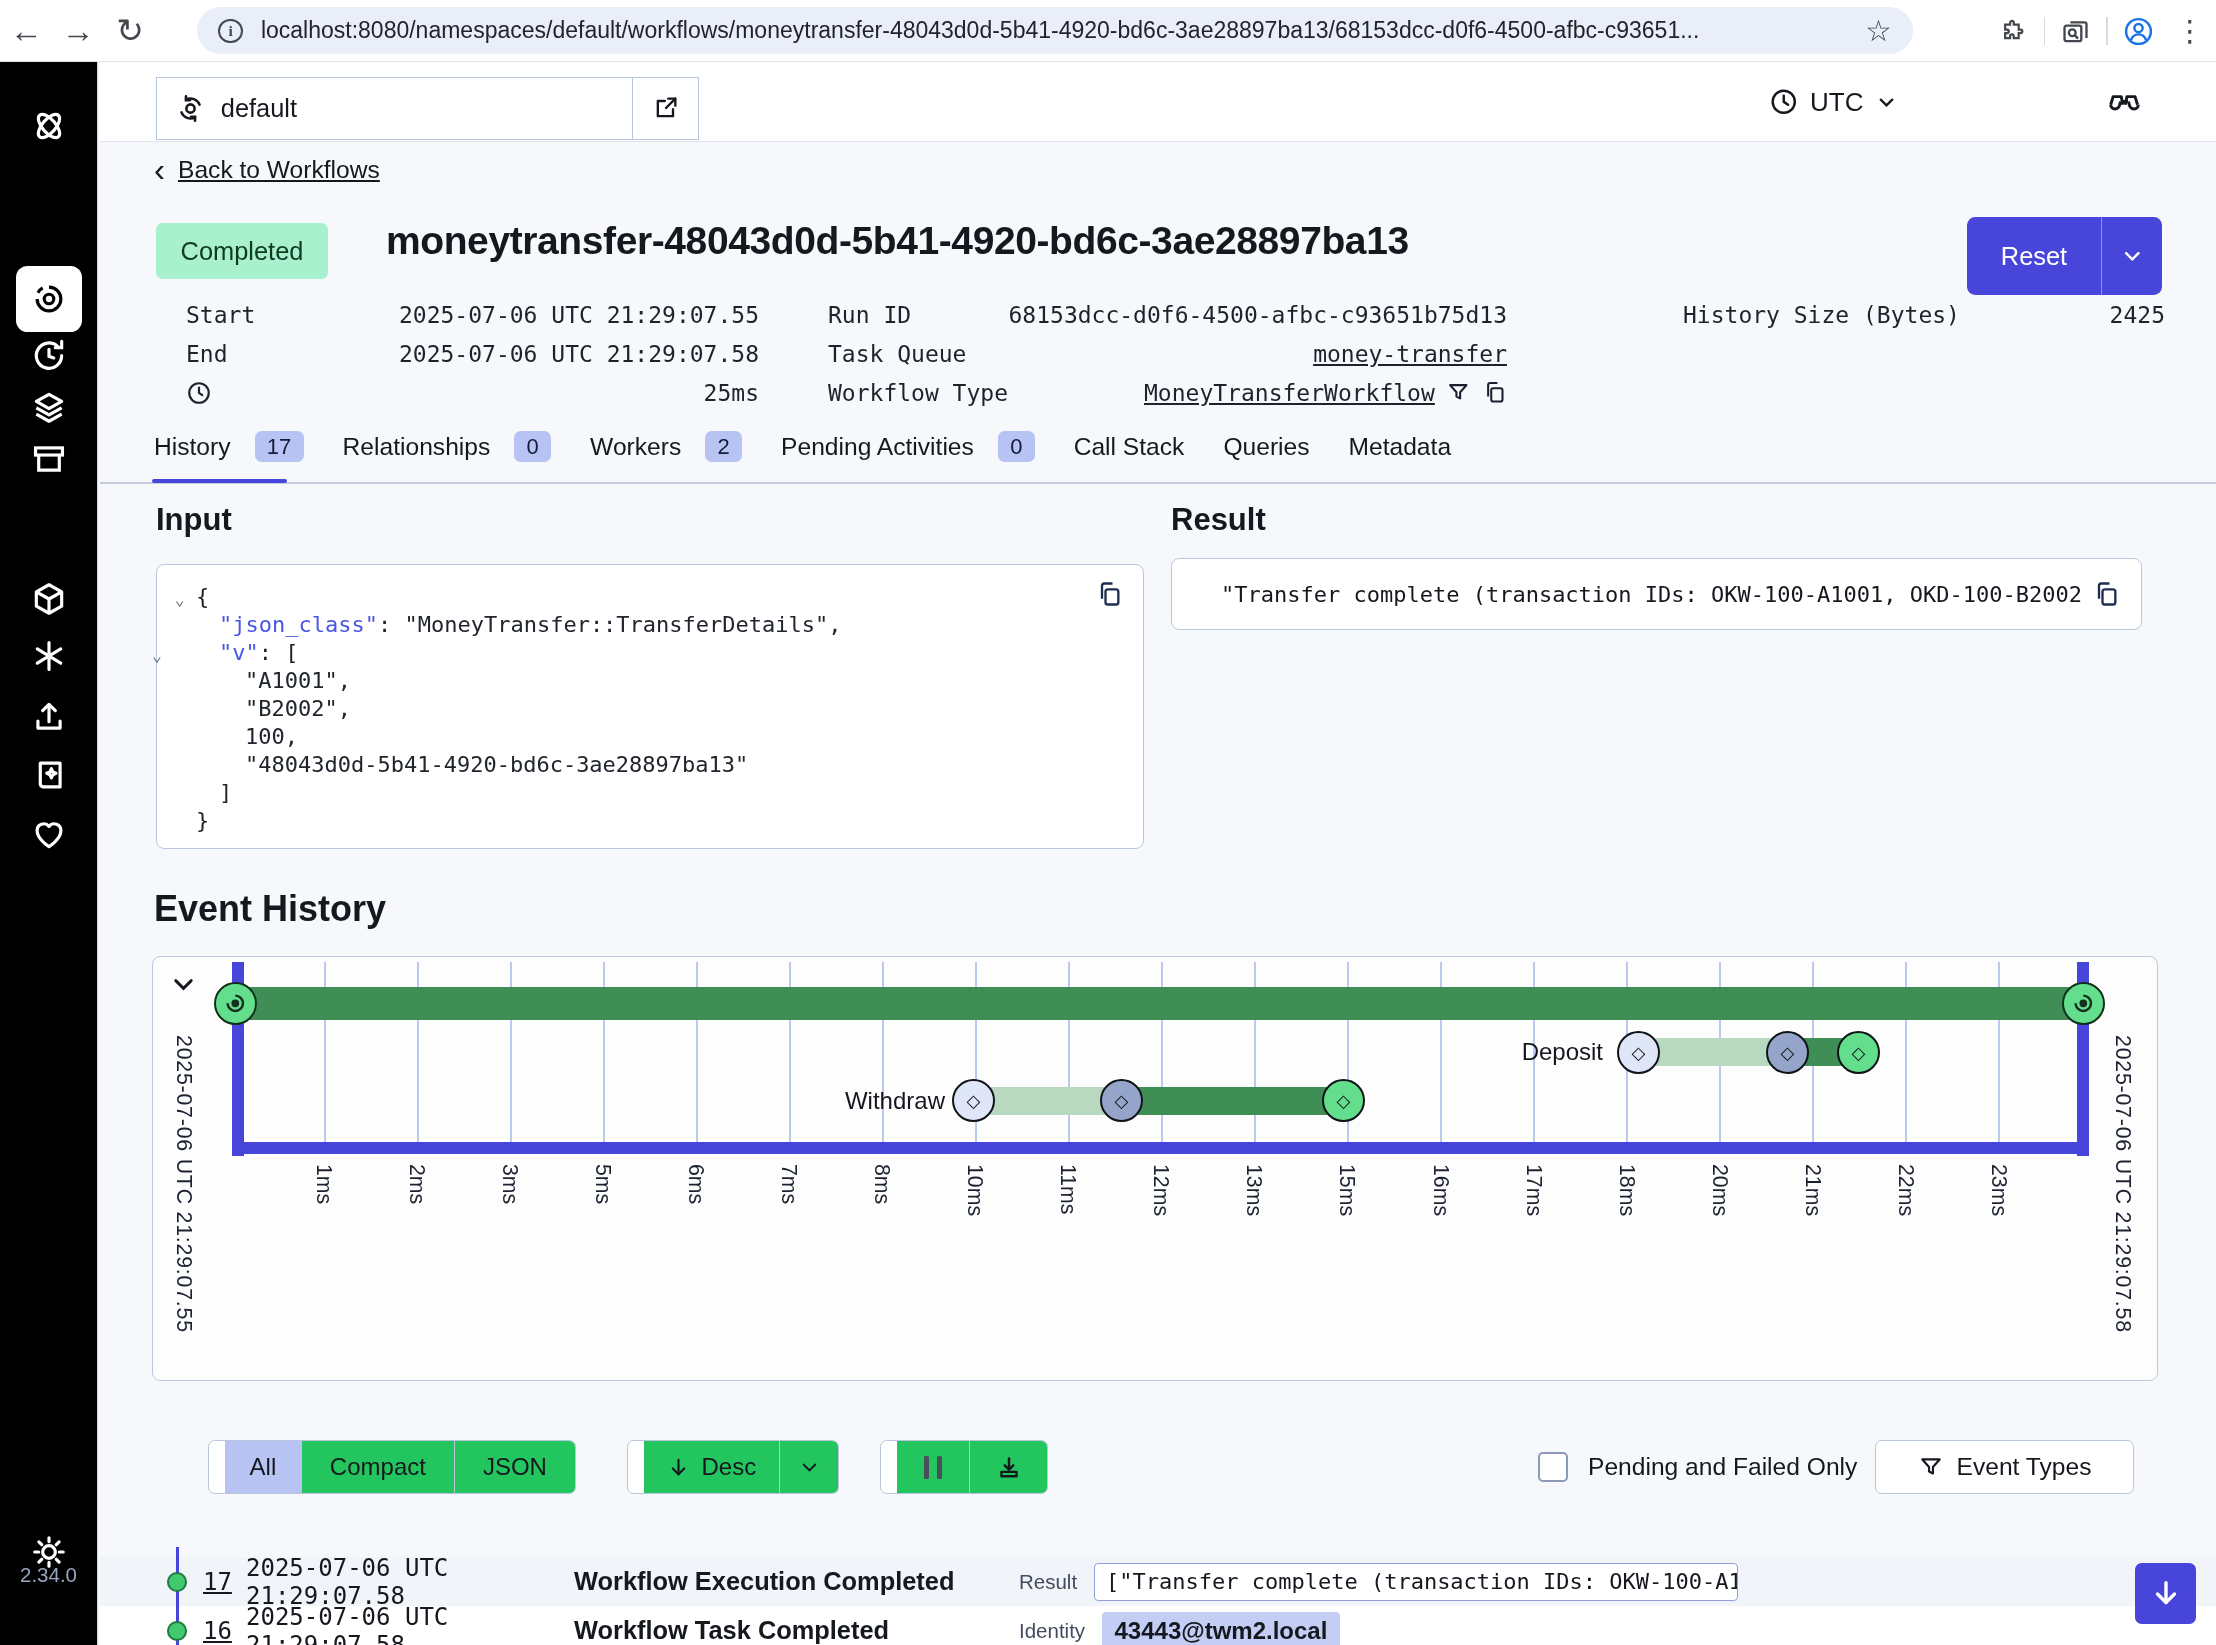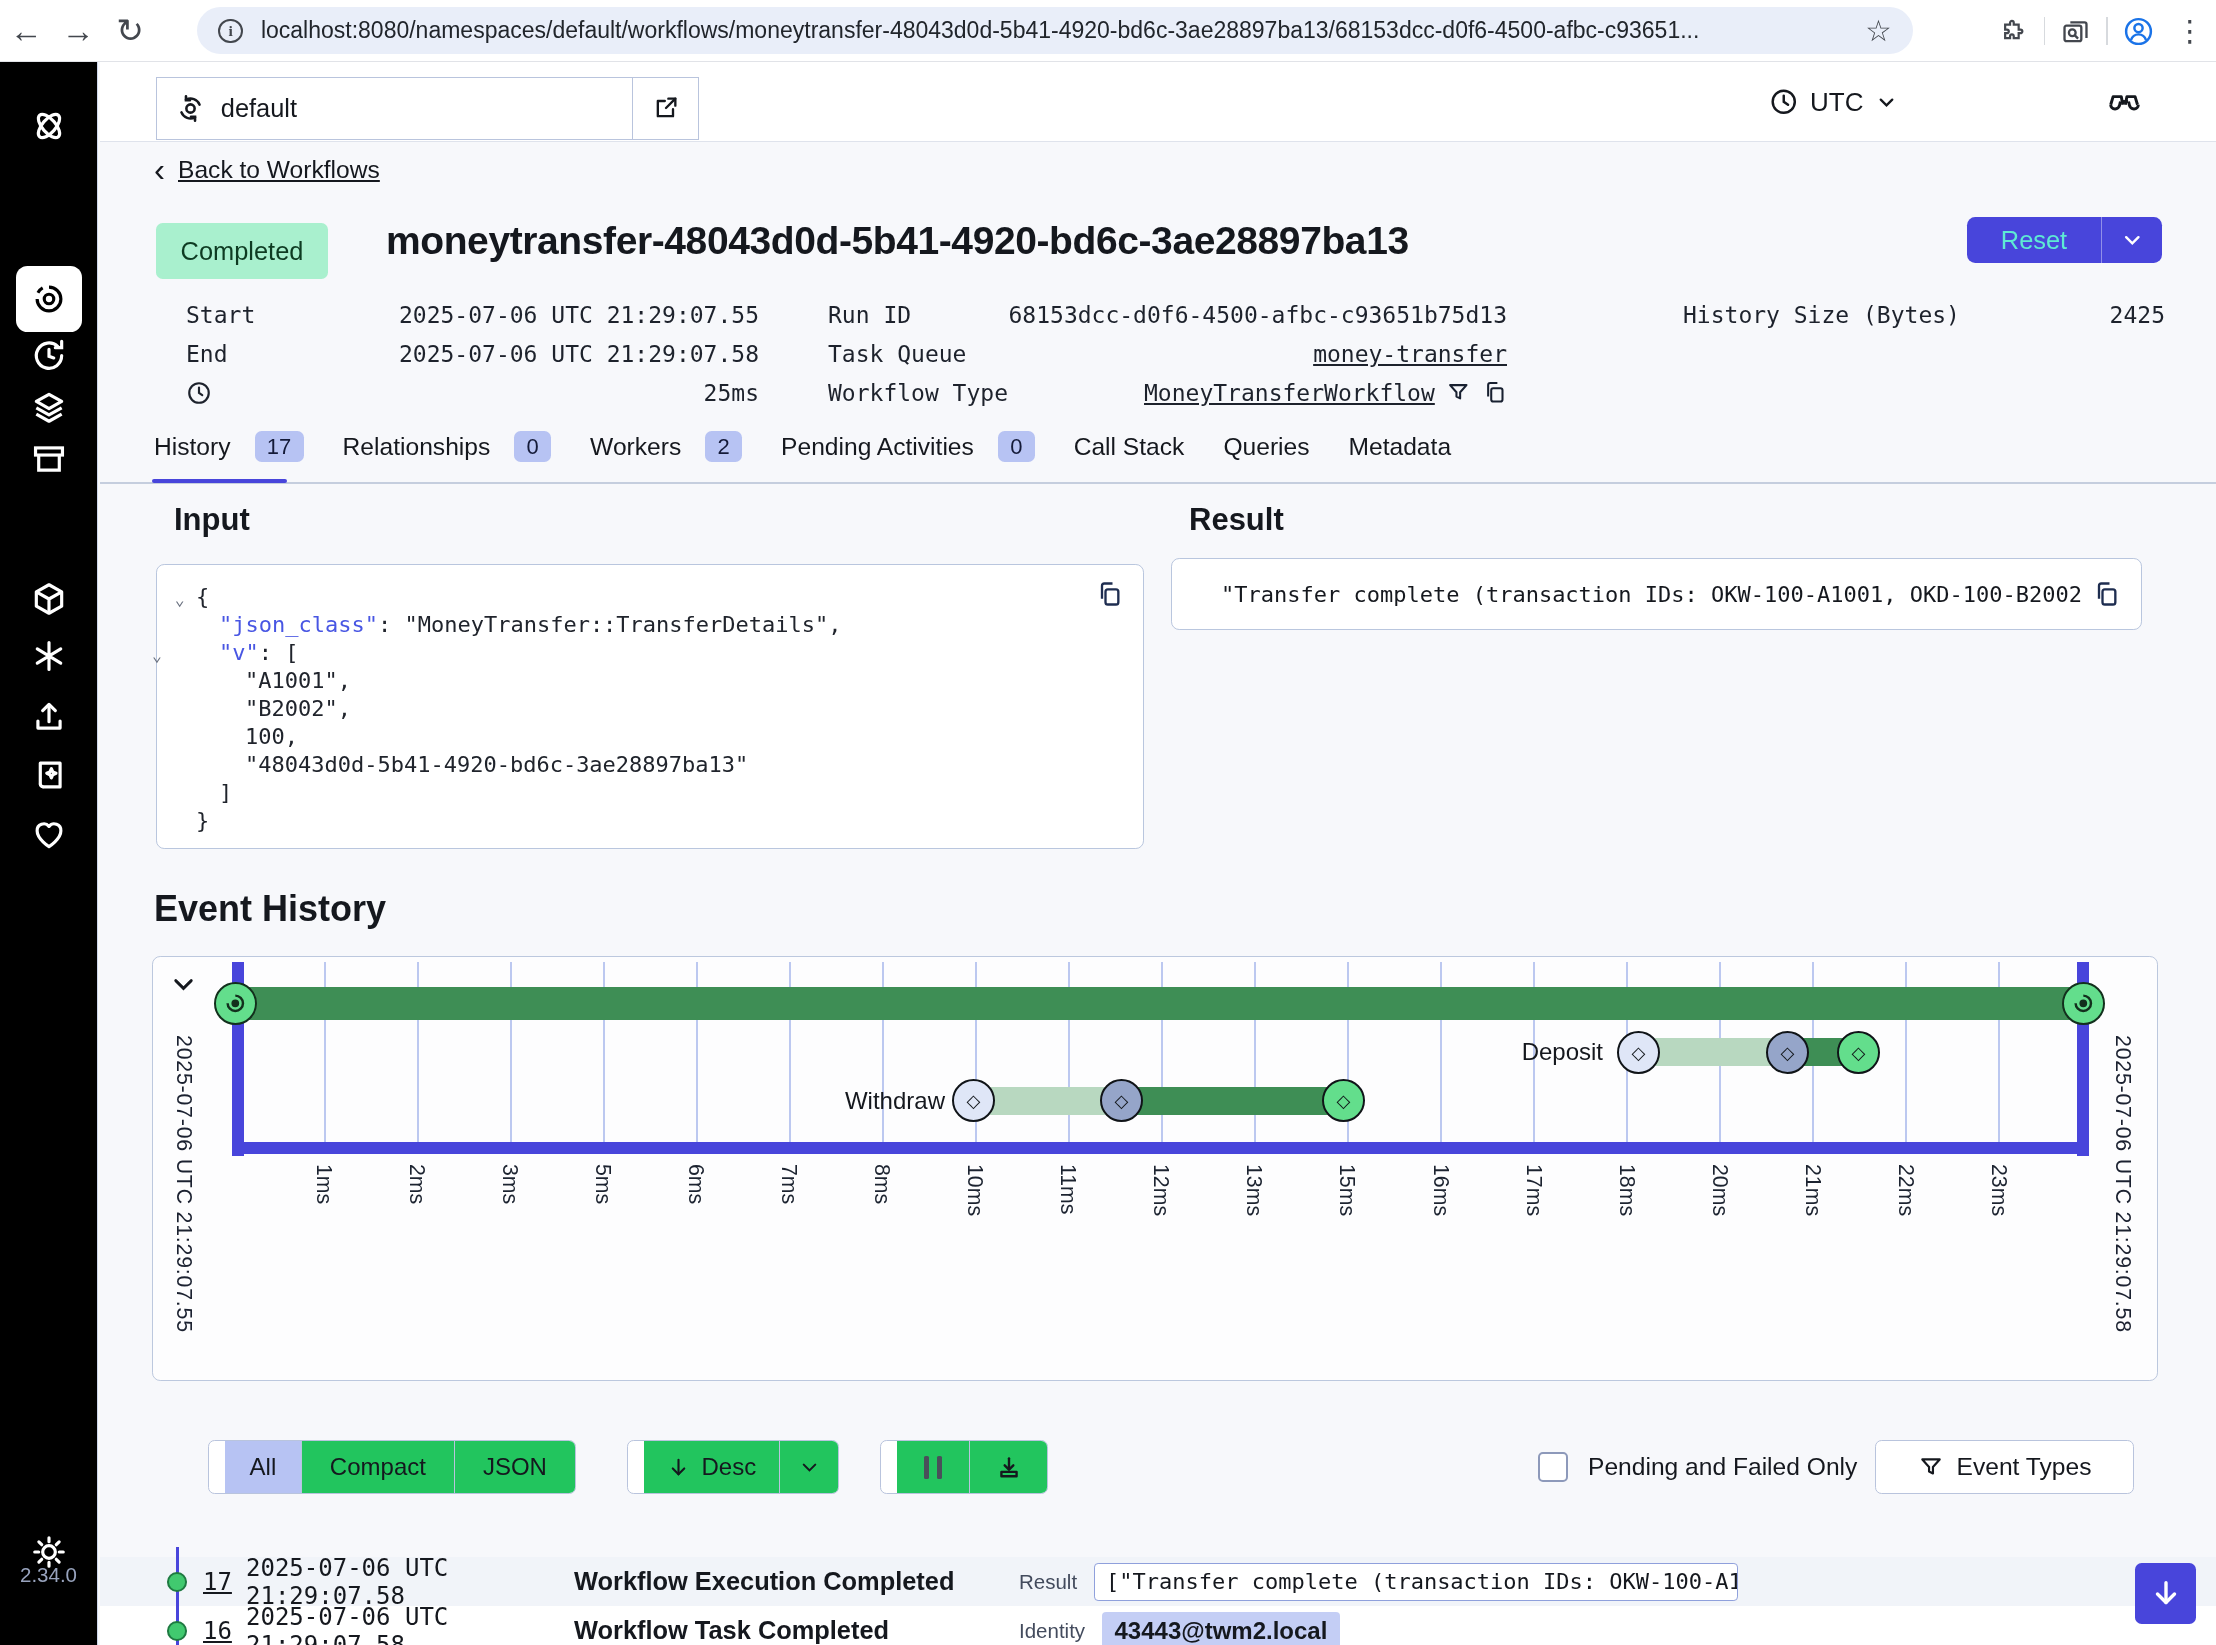--- a/index.html
+++ b/index.html
@@ -50,41 +50,41 @@
     font-size:24.6px; color:#15181e; cursor:pointer; }
   .backrow .lbl { text-decoration:underline; font-weight:500; }
   .backrow .chev { font-size:33px; line-height:24.6px; }
 
   
   .badge { position:absolute; left:156px; top:223px; height:56px; padding:0 24.6px;
     background:#a9f0ce; color:#0e3b22; border-radius:6.6px; font-size:25.4px; font-weight:500;
     display:flex; align-items:center; }
   .wf-title { position:absolute; left:386px; top:219px; font-size:39px; font-weight:700; color:#15181e;
     white-space:nowrap; letter-spacing:-0.4px; }
-  .reset { position:absolute; left:1967px; top:217px; width:195px; height:46px;
-    background:#4845db; border-radius:8.2px; display:flex; color:#5eead4; cursor:pointer; }
+  .reset { position:absolute; left:1967px; top:217px; width:195px; height:78px;
+    background:#4845db; border-radius:8.2px; display:flex; color:#ffffff; cursor:pointer; }
   .reset-main { flex:1; display:flex; align-items:center; justify-content:center; font-size:25.4px; }
   .reset-arrow { width:61px; border-left:1.6px solid rgba(255,255,255,.4);
     display:flex; align-items:center; justify-content:center; }
 
   
   .dcol { position:absolute; top:295px; font-size:23px; color:#1d222c; }
   .drow { display:flex; justify-content:space-between; align-items:center; height:39px; }
   .dlink { text-decoration:underline; cursor:pointer; }
   .dval-icons { display:flex; align-items:center; gap:11.5px; }
 
   
   .tabs { position:absolute; left:154px; top:431px; display:flex; gap:39px; align-items:center; }
   .tab { display:flex; align-items:center; gap:24px; font-size:24.6px; color:#15181e; cursor:pointer; }
   .tbadge { background:#b7c3f3; color:#141a38; border-radius:6.6px; padding:2.5px 12.3px; font-size:22px; }
   .tabline { position:absolute; left:100px; top:482px; width:2116px; height:1.6px; background:#c5cede; }
   .tabline-active { position:absolute; left:152px; top:479px; width:135px; height:4.1px; background:#4845db; border-radius:2.5px; }
 
   
-  .sec-h { position:absolute; font-size:31px; font-weight:700; color:#15181e;margin-left:18px; }
+  .sec-h { position:absolute; font-size:31px; font-weight:700; color:#15181e; }
   .codebox { position:absolute; background:#fff; border:1.6px solid #b9c6de; border-radius:8.2px; }
   .json { font-family:"DejaVu Sans Mono",monospace; font-size:22px; line-height:28px; color:#20242c; padding-top:18px; }
   .jline { position:relative; white-space:pre; }
   .jkey { color:#4856e3; }
   .jchev { position:absolute; left:-21.3px; top:3.3px; font-size:16.4px; color:#6b7280; }
   .copy-ic { position:absolute; cursor:pointer; color:#1e2d50; }
 
   
   .eh-h { position:absolute; left:154px; top:888px; font-size:36px; font-weight:700; }
   .tl-panel { position:absolute; left:152px; top:956px; width:2006px; height:425px;

